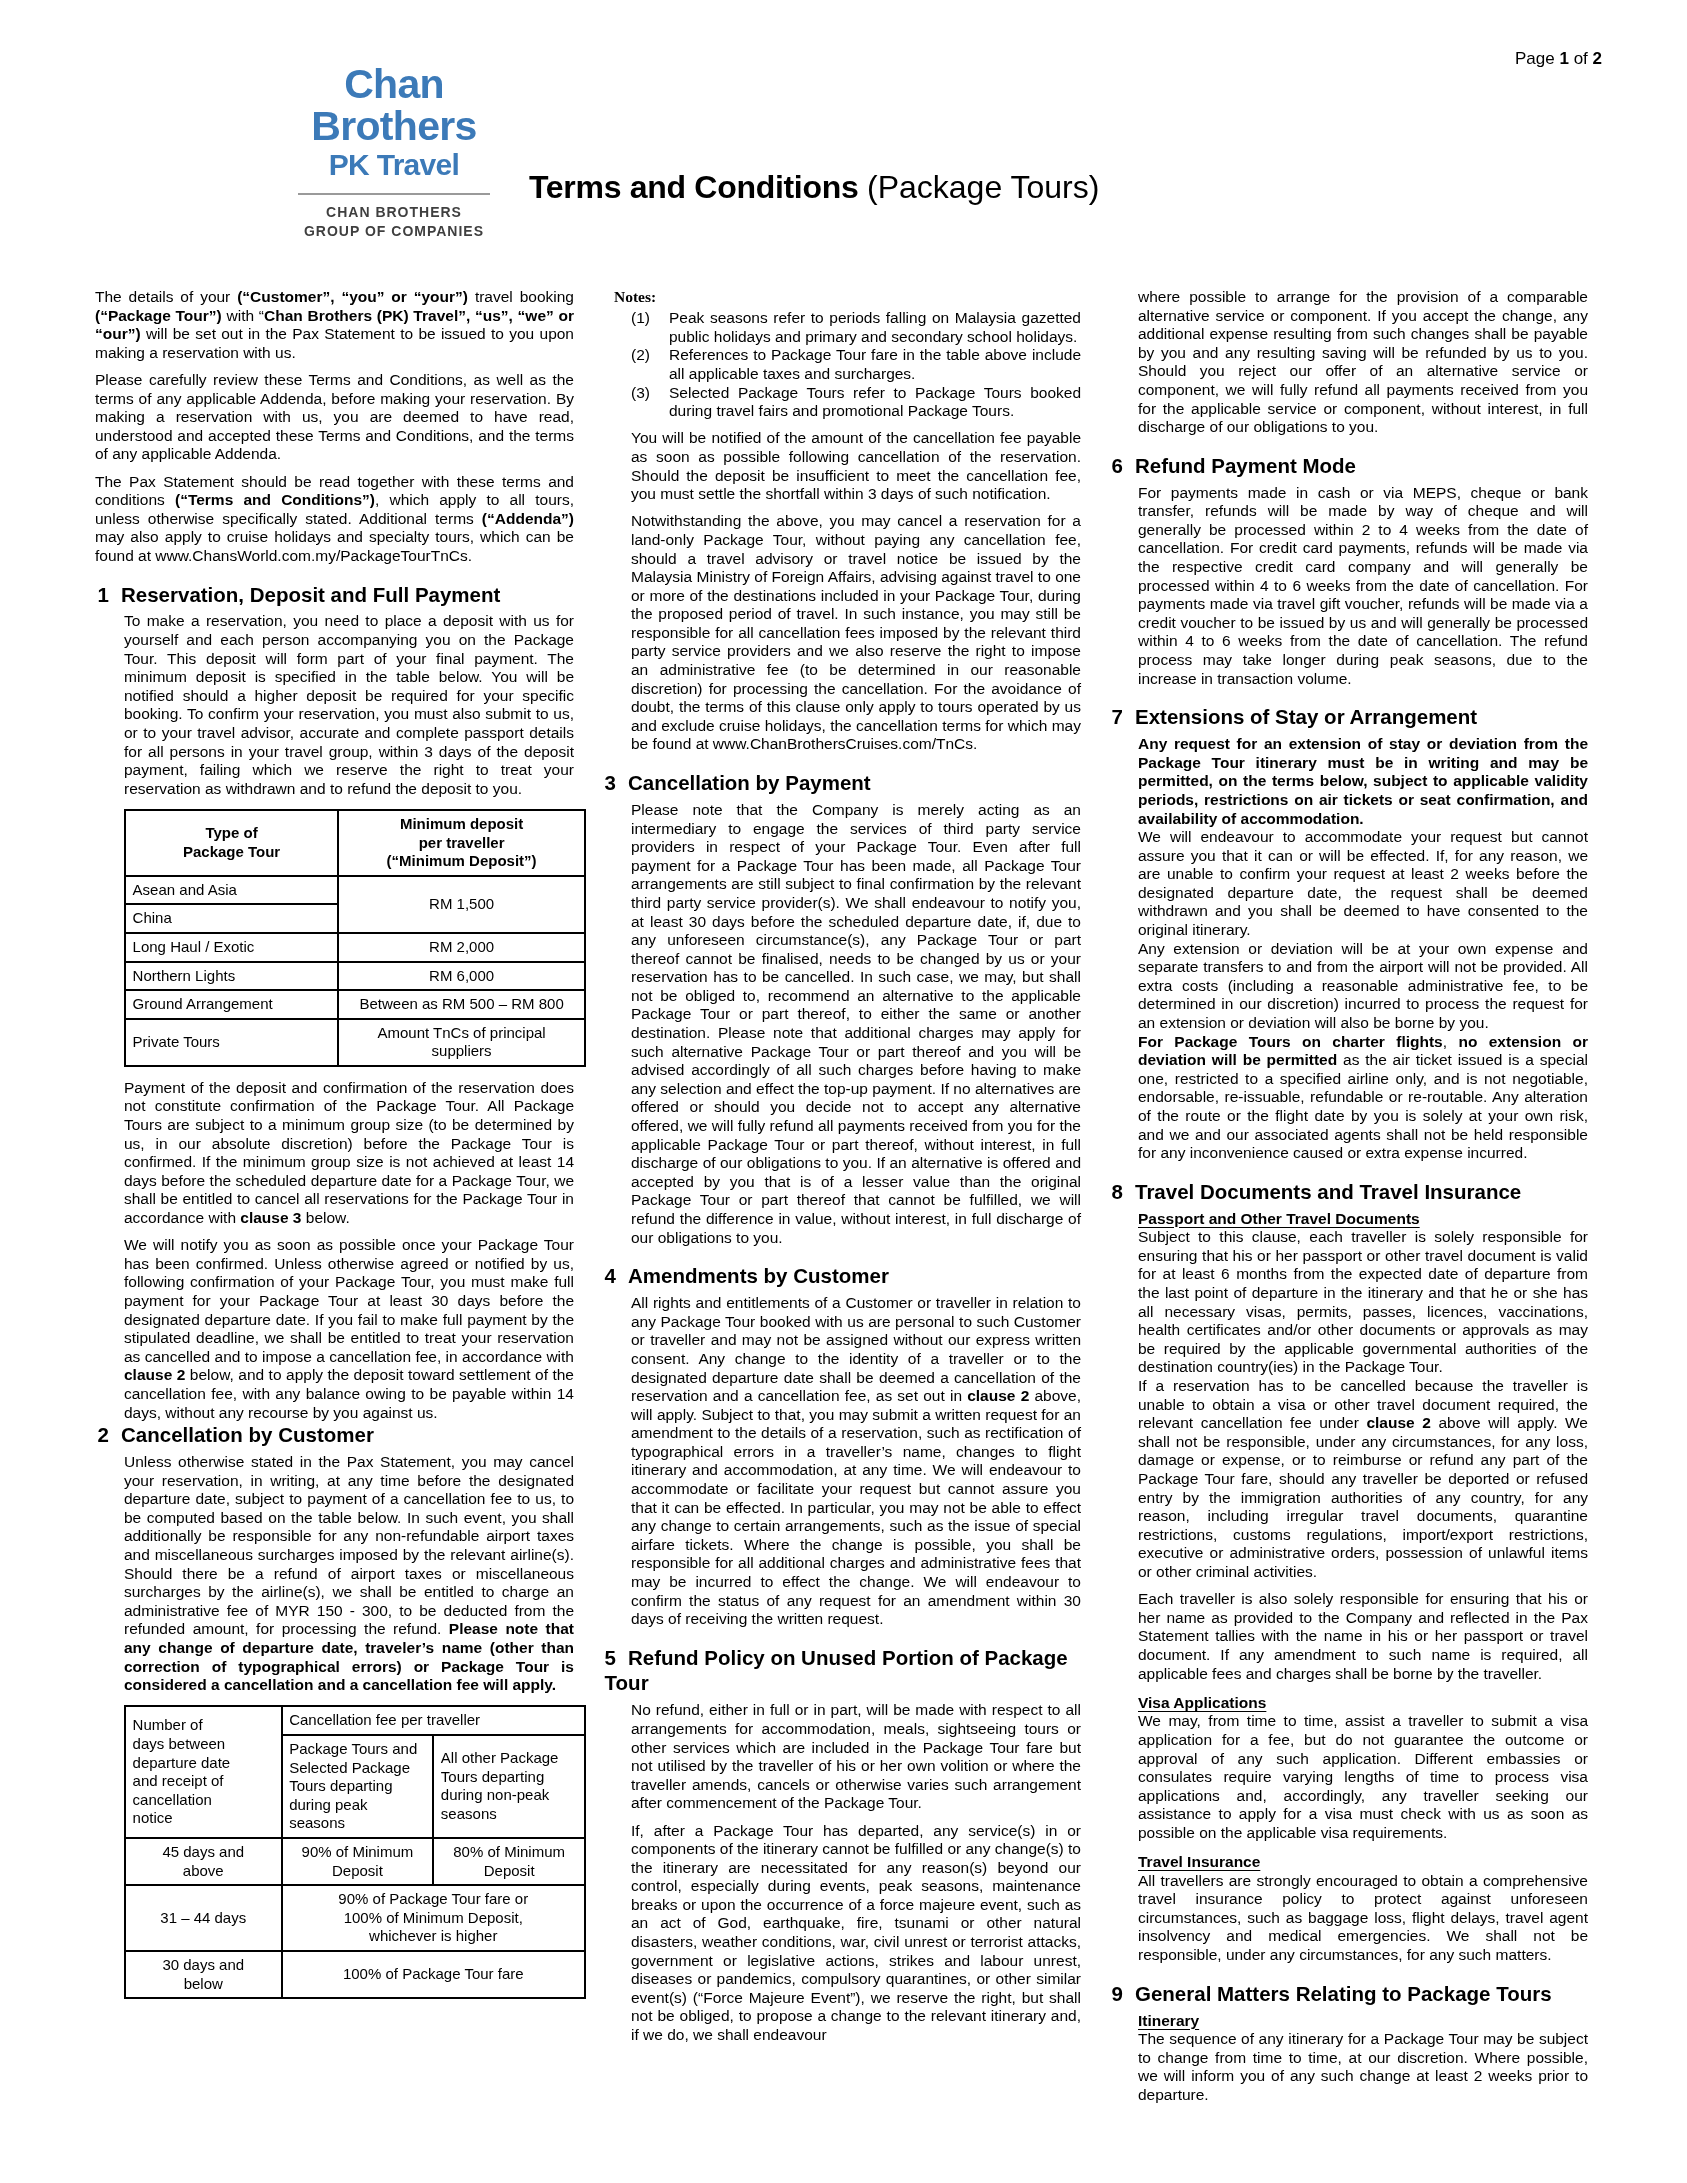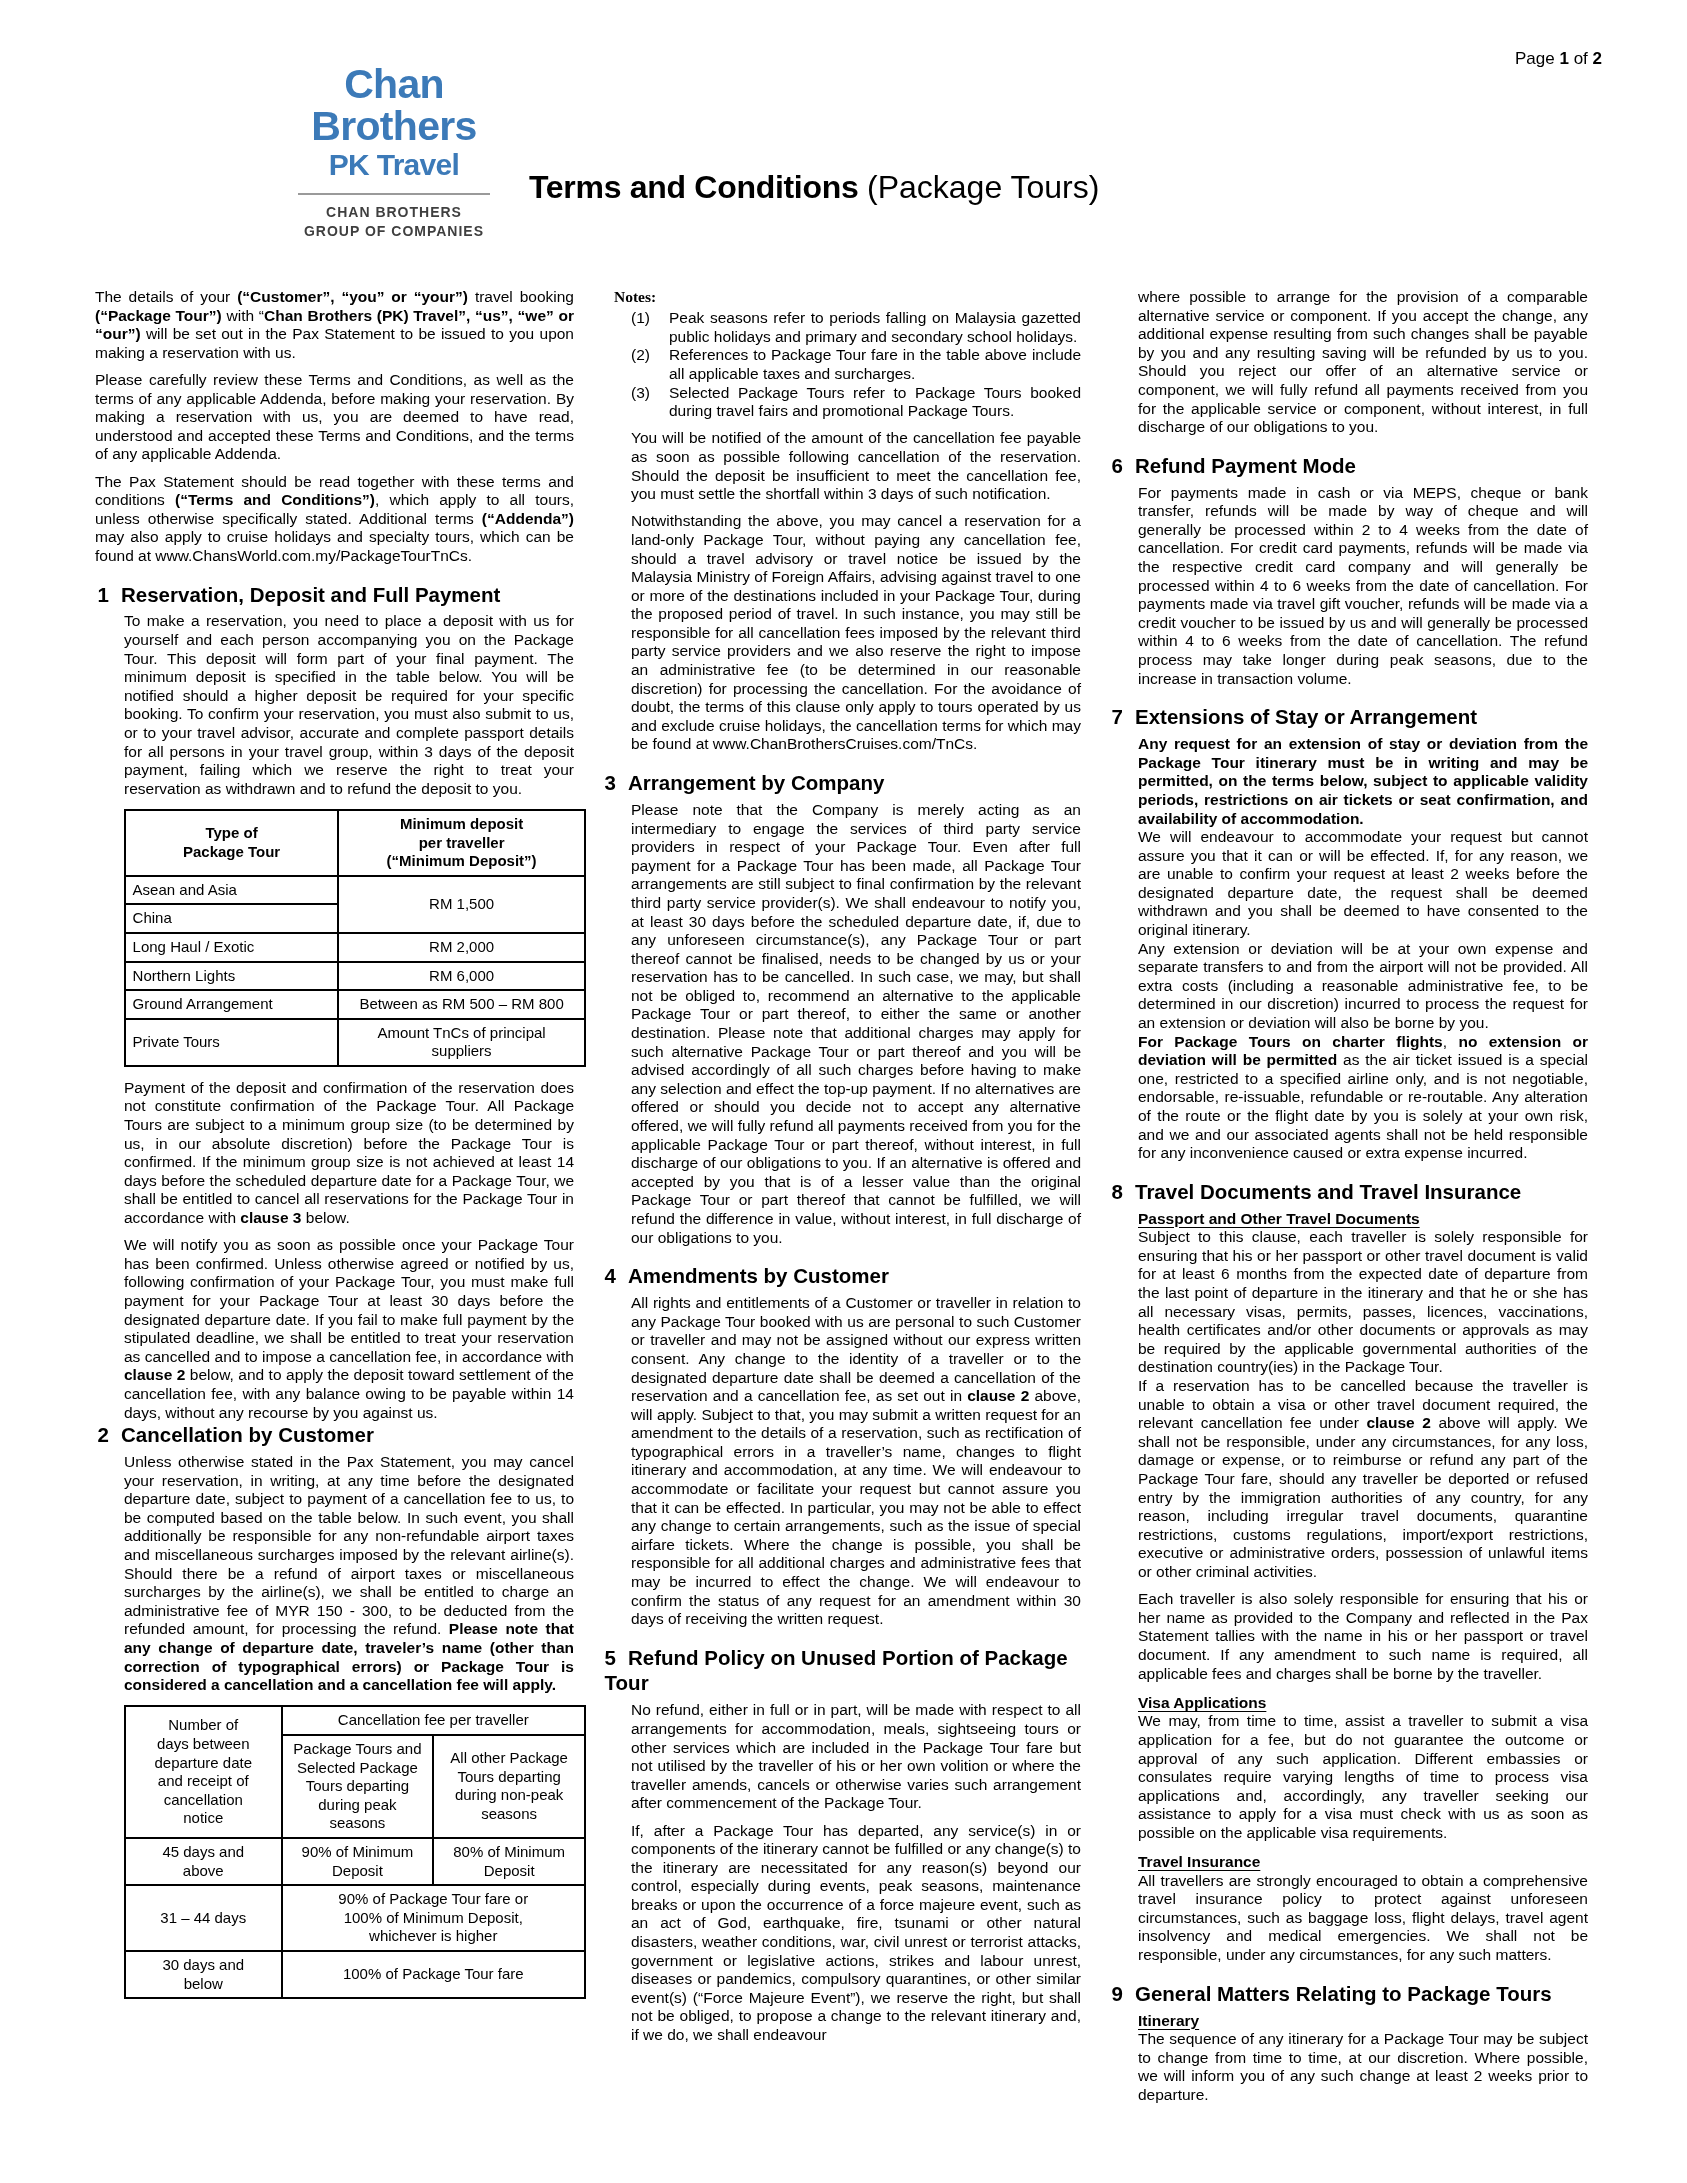--- a/index.html
+++ b/index.html
@@ -26,21 +26,21 @@
   .subheading { font-weight:bold; text-decoration:underline; text-underline-offset:2.6px; padding-left:29px; }
   .noteshead { font-weight:bold; padding-left:12px; }
   .note-item { display:flex; padding-left:29px; }
   .nmark { flex:0 0 38px; }
   .ntext { flex:1; text-align:justify; }
 
   .doc-table { border-collapse:collapse; margin-left:29px; width:462px; margin-bottom:2.6px; }
   .doc-table td { border:2px solid #000; padding:4px 6.6px; line-height:1.24; vertical-align:middle; font-size:15px; text-align:left; }
   .doc-table td.c  { text-align:center; }
   .doc-table td.h  { font-weight:bold; text-align:center; }
-  .doc-table td.hc { text-align:center; }
+  .doc-table td.hc { }
 </style>
 </head>
 <body>
 
 <div class="page">
   <div class="page-num"><span>Page </span><b>1</b><span> of </span><b>2</b></div>
 
   <div class="brand">
     <div class="brand-script">
       <div class="bs1">Chan</div>
@@ -135,21 +135,21 @@
             <span class="nmark">(2)</span>
             <span class="ntext">References to Package Tour fare in the table above include all applicable taxes and surcharges.</span>
           </div>
           <div class="note-item">
             <span class="nmark">(3)</span>
             <span class="ntext">Selected Package Tours refer to Package Tours booked during travel fairs and promotional Package Tours.</span>
           </div>
         </div>
         <p class="ind" style="margin-top: 8.6px;">You will be notified of the amount of the cancellation fee payable as soon as possible following cancellation of the reservation. Should the deposit be insufficient to meet the cancellation fee, you must settle the shortfall within 3 days of such notification.</p>
         <p class="ind" style="margin-top: 8.6px;">Notwithstanding the above, you may cancel a reservation for a land-only Package Tour, without paying any cancellation fee, should a travel advisory or travel notice be issued by the Malaysia Ministry of Foreign Affairs, advising against travel to one or more of the destinations included in your Package Tour, during the proposed period of travel. In such instance, you may still be responsible for all cancellation fees imposed by the relevant third party service providers and we also reserve the right to impose an administrative fee (to be determined in our reasonable discretion) for processing the cancellation. For the avoidance of doubt, the terms of this clause only apply to tours operated by us and exclude cruise holidays, the cancellation terms for which may be found at www.ChanBrothersCruises.com/TnCs.</p>
-        <div class="heading" style="margin-top: 16px;"><span class="hnum">3</span><span>Arrangement by Company</span></div>
+        <div class="heading" style="margin-top: 16px;"><span class="hnum">3</span><span>Cancellation by Payment</span></div>
         <p class="ind" style="margin-top: 0px;">Please note that the Company is merely acting as an intermediary to engage the services of third party service providers in respect of your Package Tour. Even after full payment for a Package Tour has been made, all Package Tour arrangements are still subject to final confirmation by the relevant third party service provider(s). We shall endeavour to notify you, at least 30 days before the scheduled departure date, if, due to any unforeseen circumstance(s), any Package Tour or part thereof cannot be finalised, needs to be changed by us or your reservation has to be cancelled. In such case, we may, but shall not be obliged to, recommend an alternative to the applicable Package Tour or part thereof, to either the same or another destination. Please note that additional charges may apply for such alternative Package Tour or part thereof and you will be advised accordingly of all such charges before having to make any selection and effect the top-up payment. If no alternatives are offered or should you decide not to accept any alternative offered, we will fully refund all payments received from you for the applicable Package Tour or part thereof, without interest, in full discharge of our obligations to you. If an alternative is offered and accepted by you that is of a lesser value than the original Package Tour or part thereof that cannot be fulfilled, we will refund the difference in value, without interest, in full discharge of our obligations to you.</p>
         <div class="heading" style="margin-top: 16px;"><span class="hnum">4</span><span>Amendments by Customer</span></div>
         <p class="ind" style="margin-top: 0px;">All rights and entitlements of a Customer or traveller in relation to any Package Tour booked with us are personal to such Customer or traveller and may not be assigned without our express written consent. Any change to the identity of a traveller or to the designated departure date shall be deemed a cancellation of the reservation and a cancellation fee, as set out in <b>clause 2</b> above, will apply. Subject to that, you may submit a written request for an amendment to the details of a reservation, such as rectification of typographical errors in a traveller’s name, changes to flight itinerary and accommodation, at any time. We will endeavour to accommodate or facilitate your request but cannot assure you that it can be effected. In particular, you may not be able to effect any change to certain arrangements, such as the issue of special airfare tickets. Where the change is possible, you shall be responsible for all additional charges and administrative fees that may be incurred to effect the change. We will endeavour to confirm the status of any request for an amendment within 30 days of receiving the written request.</p>
         <div class="heading" style="margin-top: 16px;"><span class="hnum">5</span><span>Refund Policy on Unused Portion of Package Tour</span></div>
         <p class="ind" style="margin-top: 0px;">No refund, either in full or in part, will be made with respect to all arrangements for accommodation, meals, sightseeing tours or other services which are included in the Package Tour fare but not utilised by the traveller of his or her own volition or where the traveller amends, cancels or otherwise varies such arrangement after commencement of the Package Tour.</p>
         <p class="ind" style="margin-top: 8.6px;">If, after a Package Tour has departed, any service(s) in or components of the itinerary cannot be fulfilled or any change(s) to the itinerary are necessitated for any reason(s) beyond our control, especially during events, peak seasons, maintenance breaks or upon the occurrence of a force majeure event, such as an act of God, earthquake, fire, tsunami or other natural disasters, weather conditions, war, civil unrest or terrorist attacks, government or legislative actions, strikes and labour unrest, diseases or pandemics, compulsory quarantines, or other similar event(s) (“Force Majeure Event”), we reserve the right, but shall not be obliged, to propose a change to the relevant itinerary and, if we do, we shall endeavour</p>
       </div>
     <div class="col">
         <p class="ind" style="margin-top: 0px;">where possible to arrange for the provision of a comparable alternative service or component. If you accept the change, any additional expense resulting from such changes shall be payable by you and any resulting saving will be refunded by us to you. Should you reject our offer of an alternative service or component, we will fully refund all payments received from you for the applicable service or component, without interest, in full discharge of our obligations to you.</p>
         <div class="heading" style="margin-top: 16px;"><span class="hnum">6</span><span>Refund Payment Mode</span></div>

